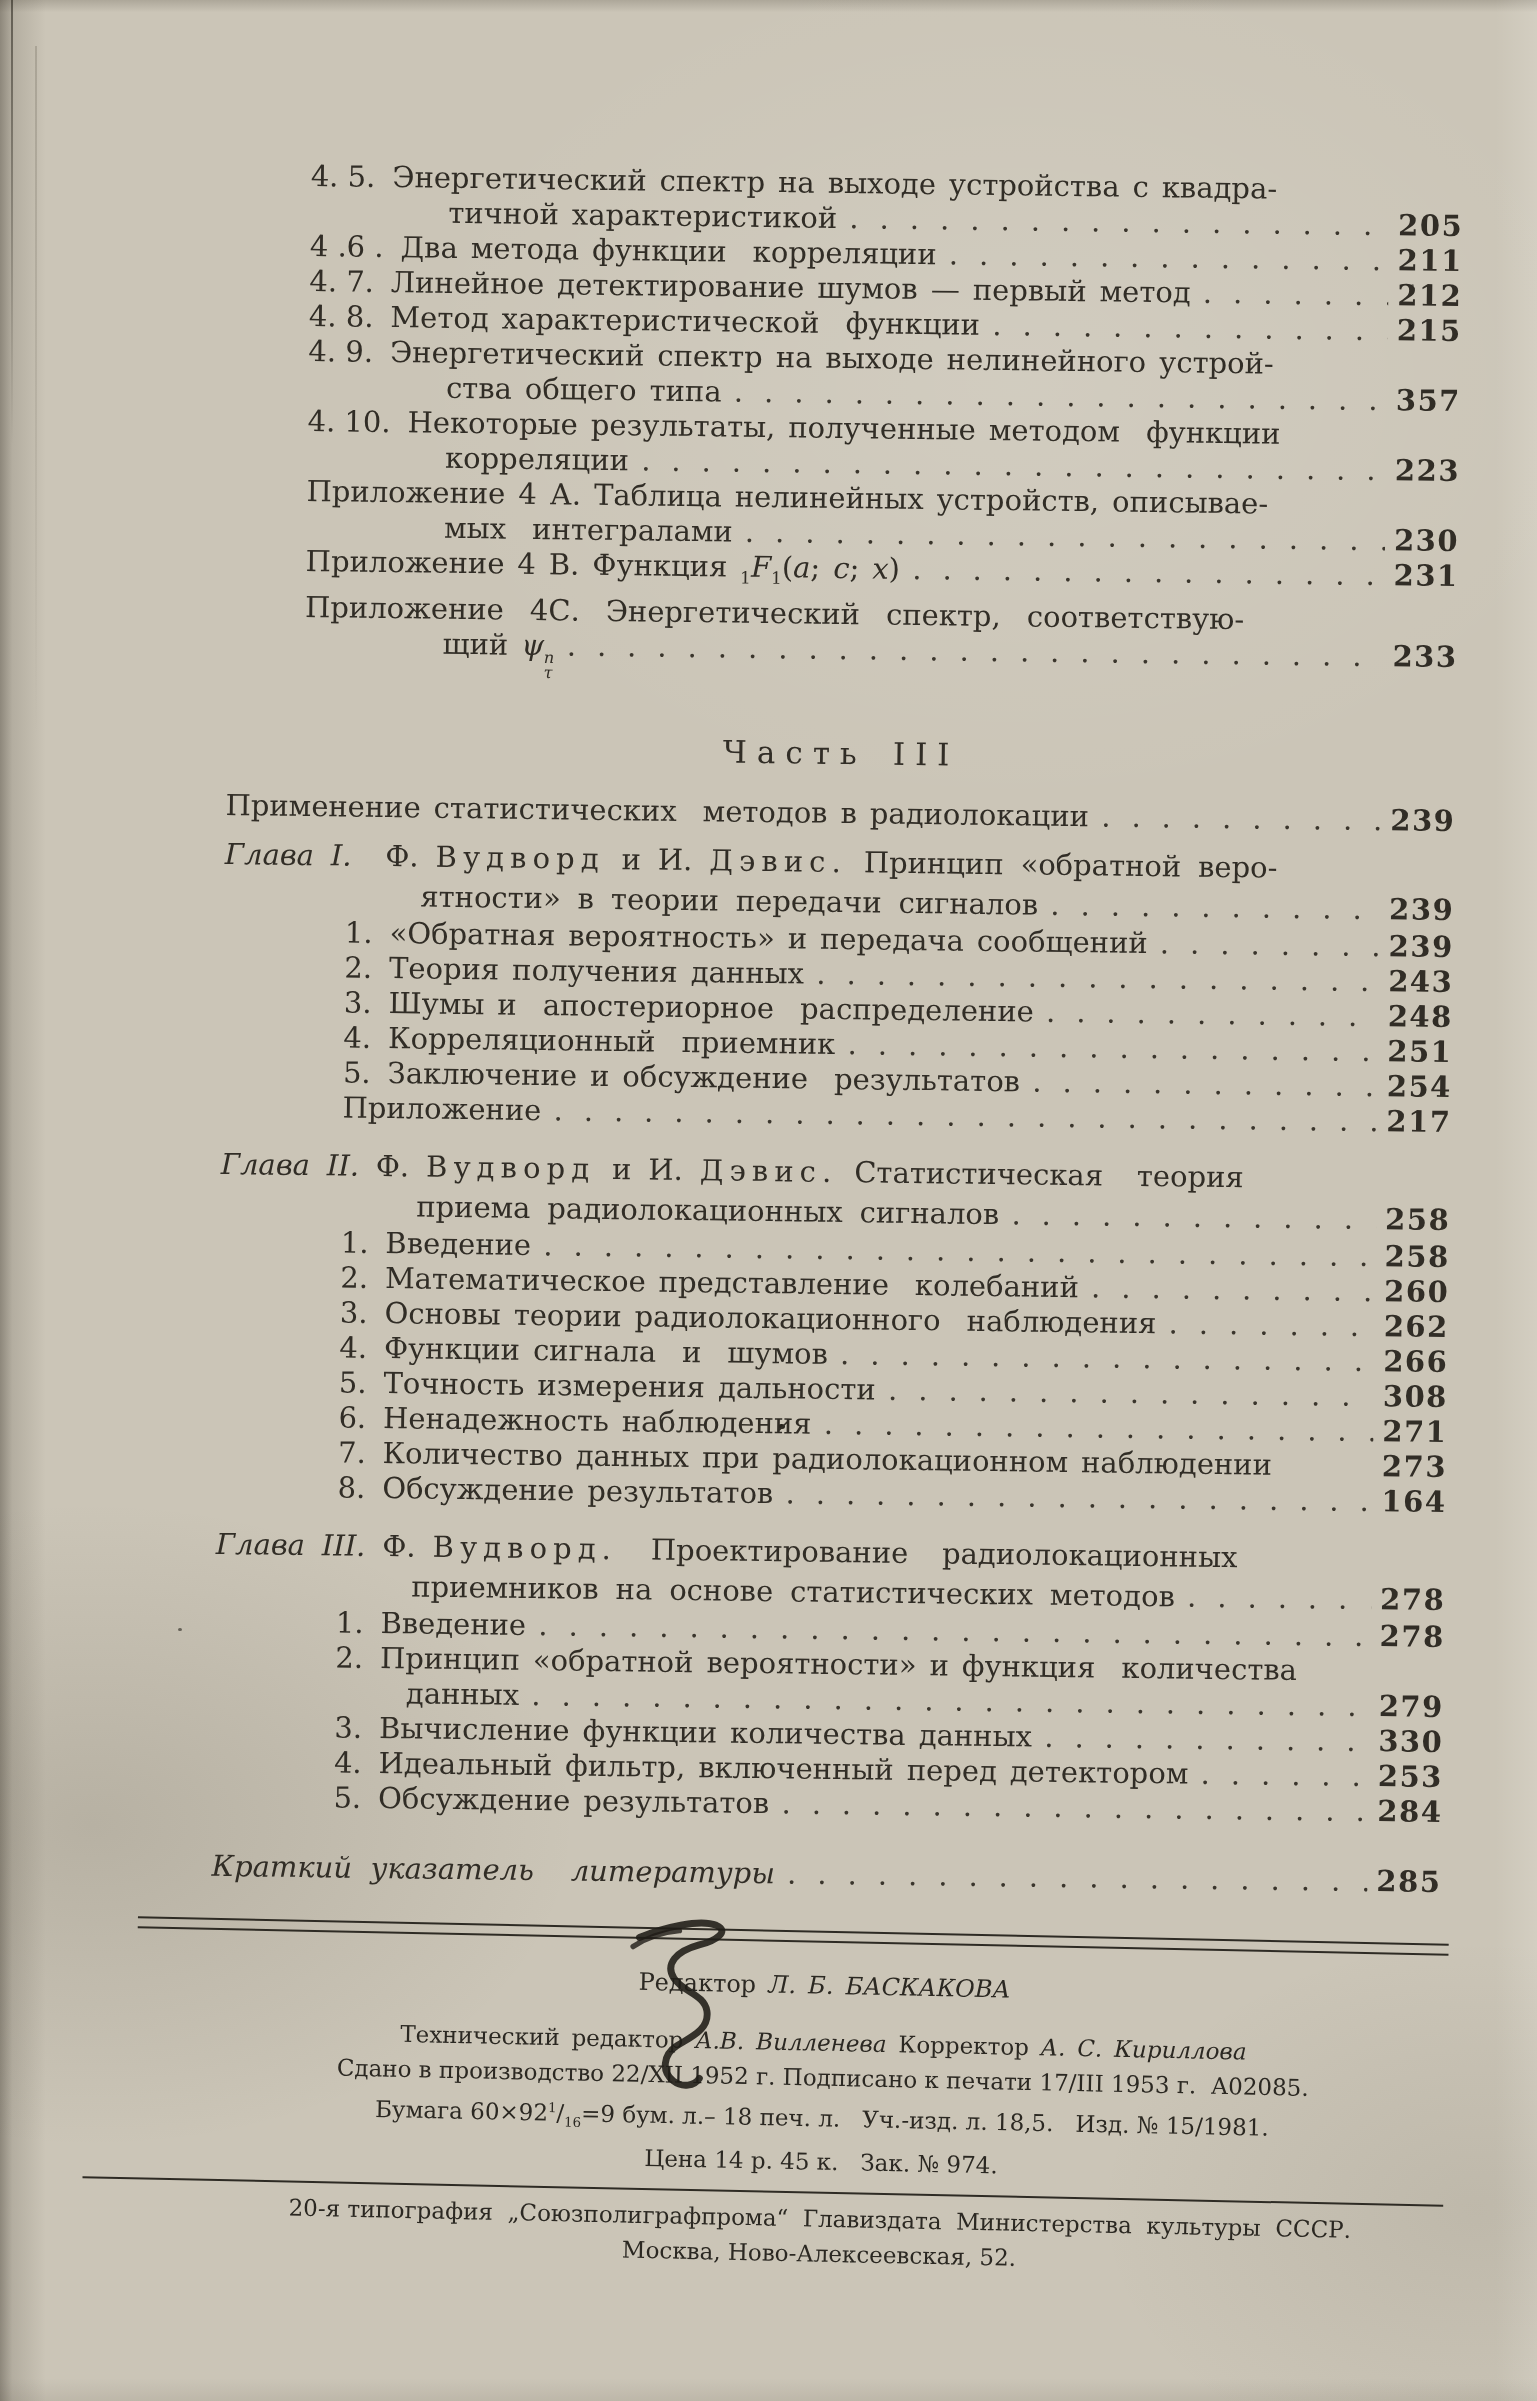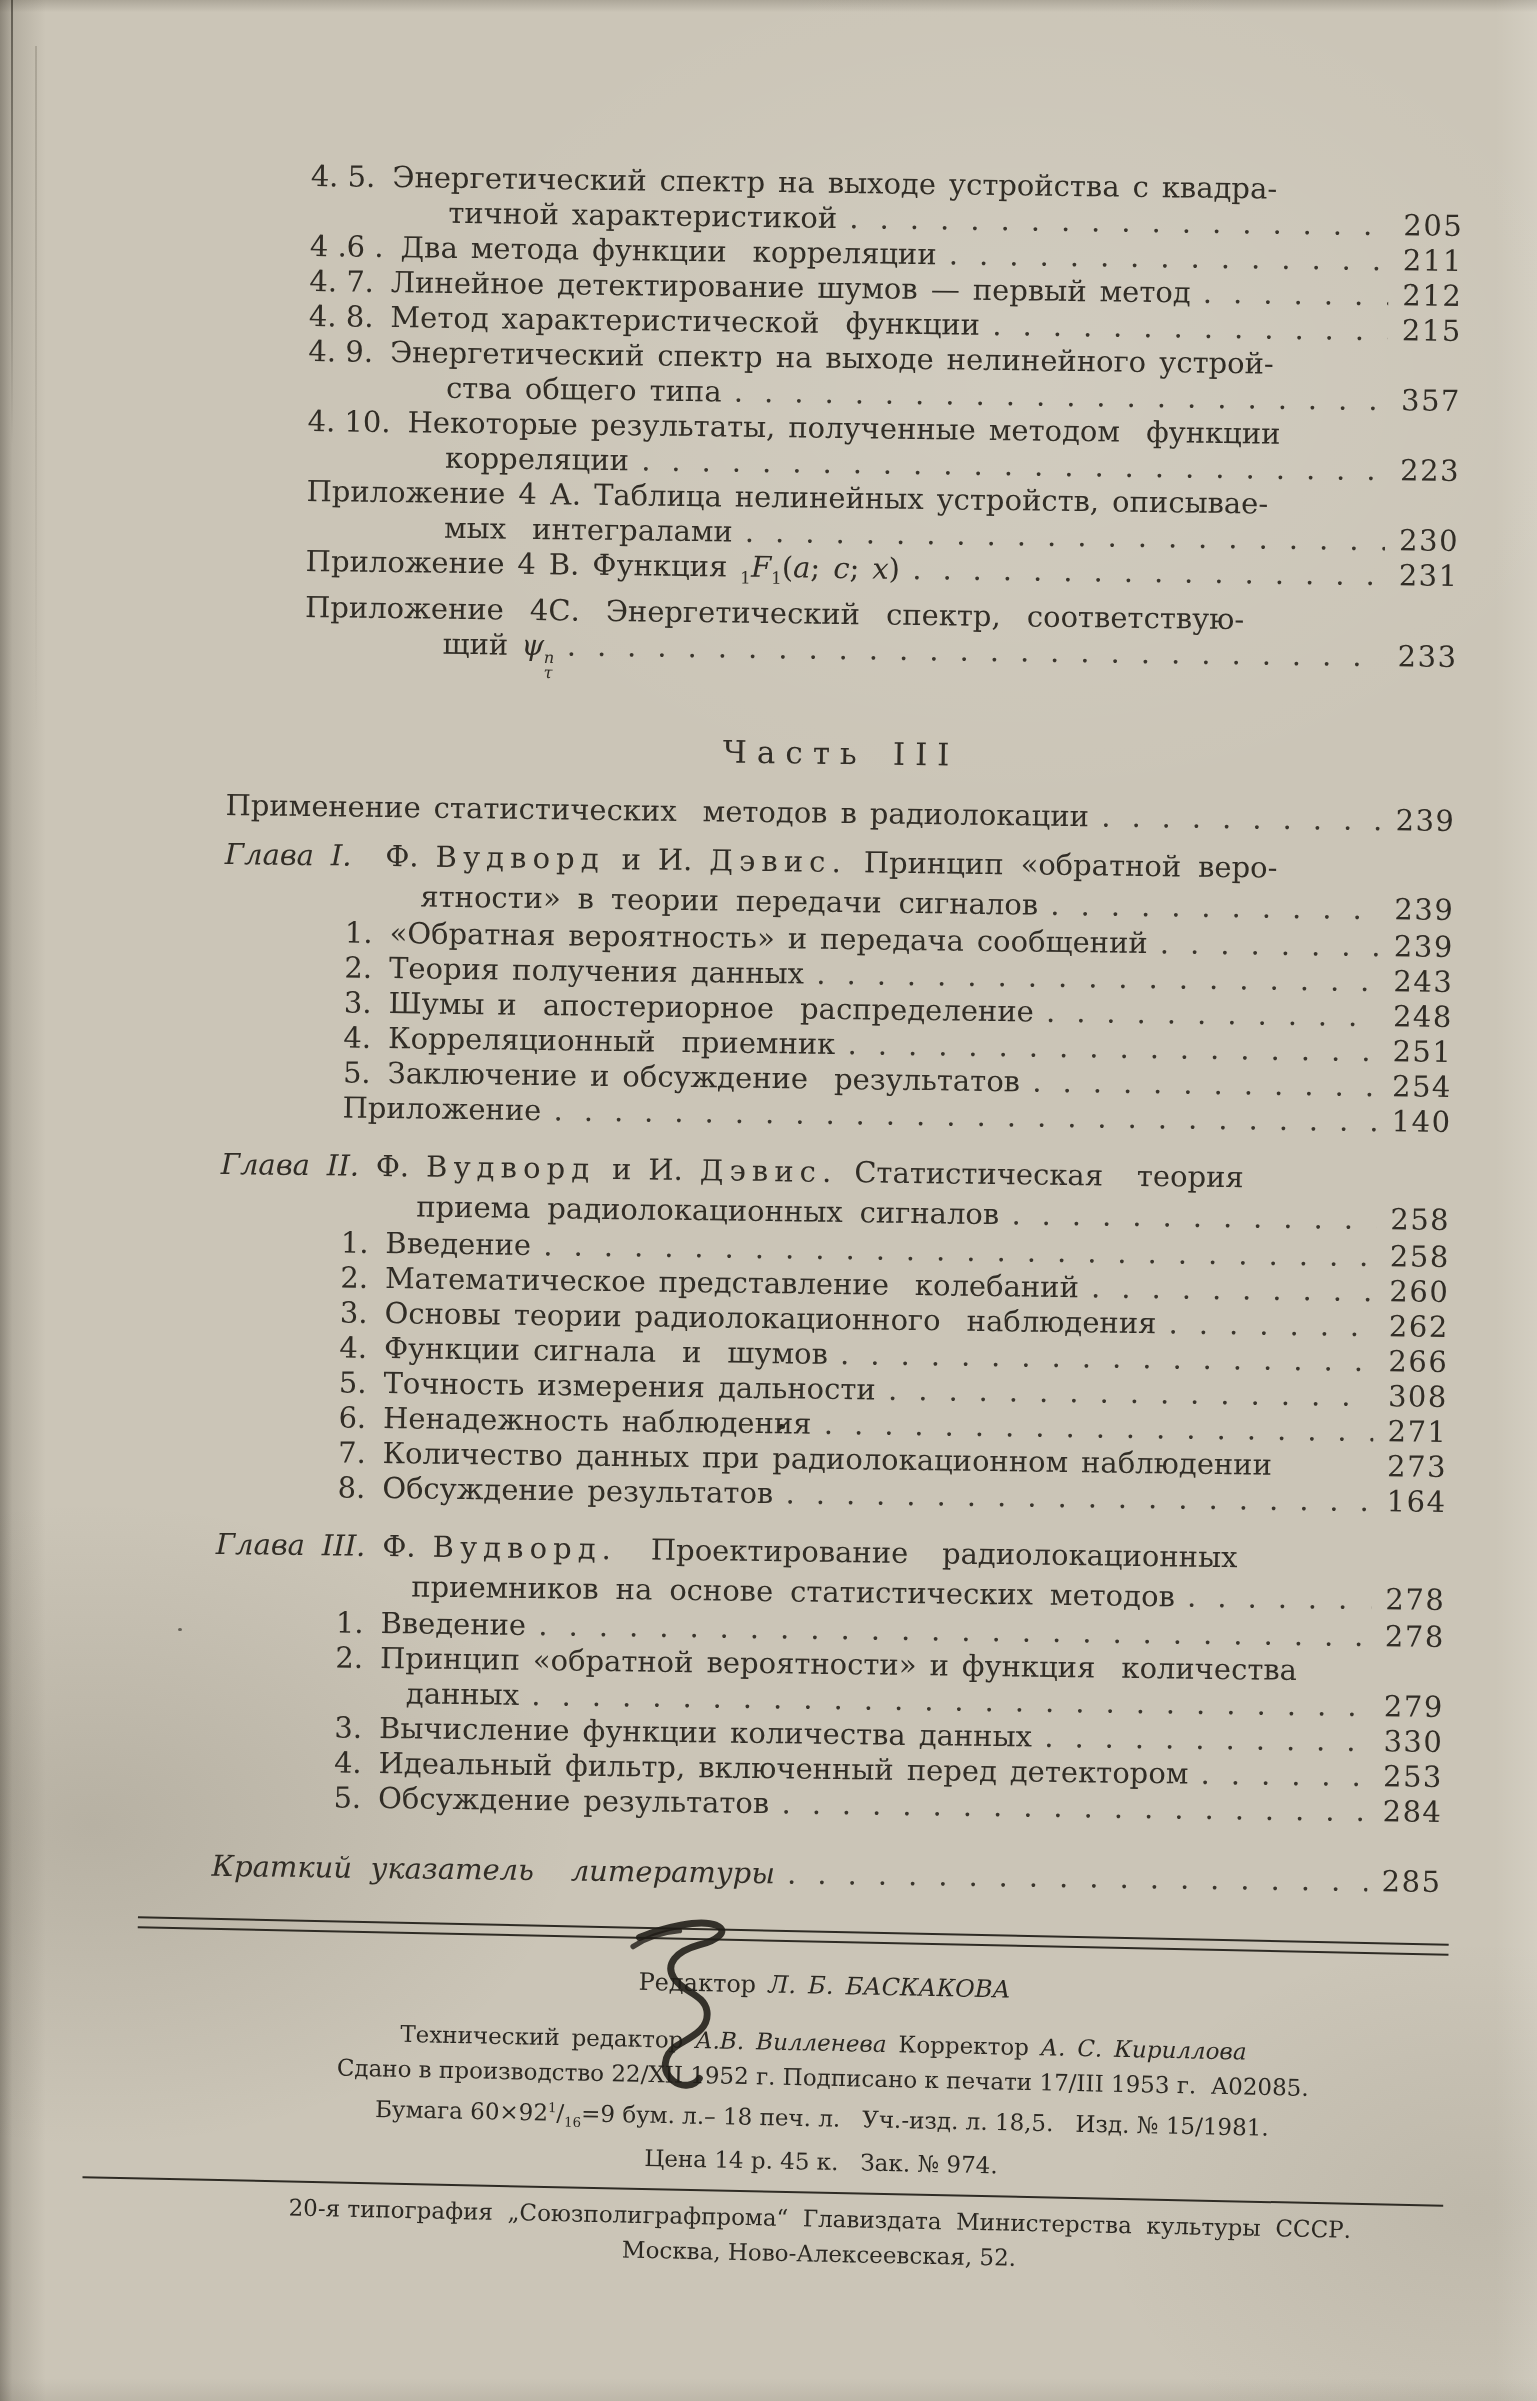--- a/index.html
+++ b/index.html
@@ -33,21 +33,21 @@
     transform:rotate(0.75deg);transform-origin:0 0;
     font-size:29px;
   }
   .row{display:flex;align-items:baseline;line-height:35px;}
   .row .num{flex:0 0 auto;white-space:pre;margin-right:17px;}
   .row .txt{flex:0 0 auto;white-space:pre;word-spacing:3.8px;}
   .row .leader{
     flex:1 1 auto;min-width:0;overflow:hidden;white-space:nowrap;
     letter-spacing:21px;margin:0 4.6px 0 12.3px;color:#3a352c;
   }
-  .row .pg{flex:0 0 auto;min-width:69px;text-align:right;font-weight:normal;letter-spacing:1.5px;}
+  .row .pg{flex:0 0 auto;min-width:69px;text-align:right;font-weight:bold;letter-spacing:1.5px;}
 
   #part4 .row{padding-left:77px;}
   #part4 .row.cont{padding-left:215px;}
   .intro .row,.outro .row{padding-left:0;}
   .chapter{margin-top:20px;}
   .chapter.first{margin-top:10.8px;}
   .chapter .row.title{line-height:40px;}
   .chapter .row.title .txt{word-spacing:7.7px;}
   .chapter .row.title.cont{padding-left:196px;}
   .chapter .row.item{padding-left:121px;}
@@ -205,21 +205,21 @@
           </div>
           <div class="row item">
             <span class="num">5.</span>
             <span class="txt">Заключение и обсуждение  результатов</span>
             <span class="leader">......................................................................</span>
             <span class="pg">254</span>
           </div>
           <div class="row item">
             <span class="txt">Приложение</span>
             <span class="leader">......................................................................</span>
-            <span class="pg">140</span>
+            <span class="pg">217</span>
           </div>
         </div>
         <div class="chapter">
           <div class="row title">
             <span class="txt"><span class="it">Глава II.</span> Ф. <span class="sp">Вудворд</span> и И. <span class="sp">Дэвис.</span> Статистическая  теория</span>
           </div>
           <div class="row title cont">
             <span class="txt">приема радиолокационных сигналов</span>
             <span class="leader">......................................................................</span>
             <span class="pg">258</span>

